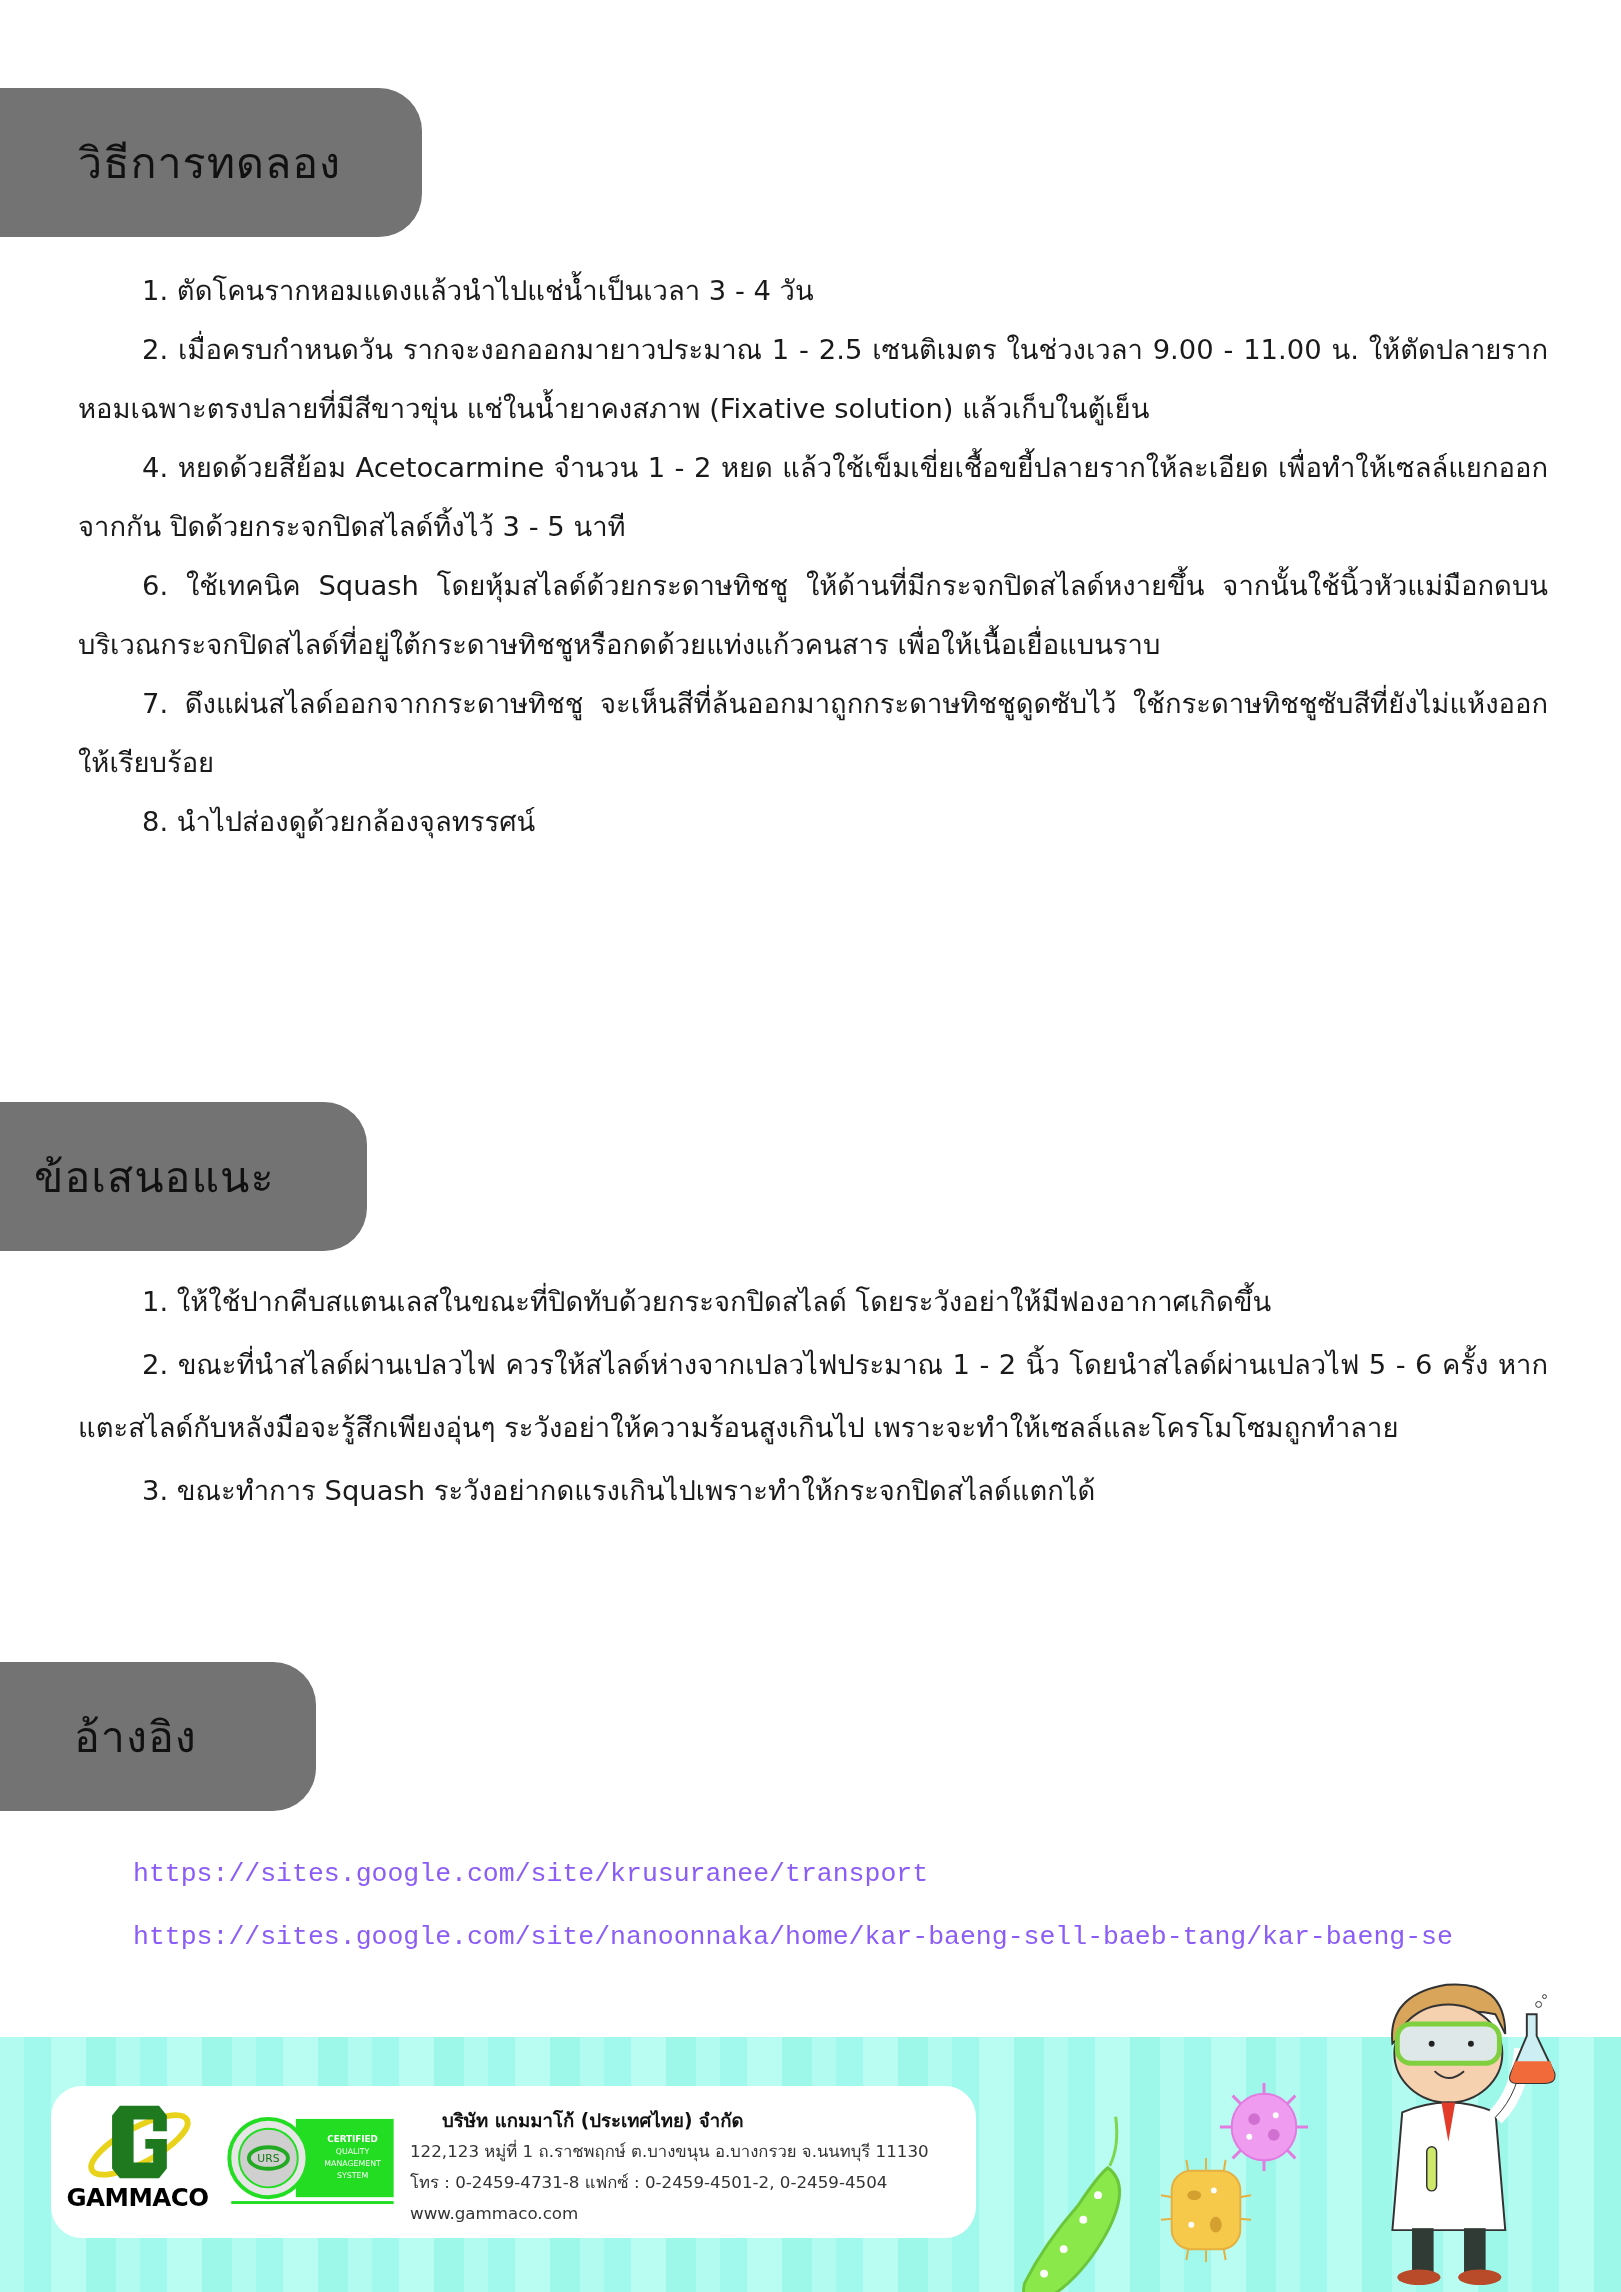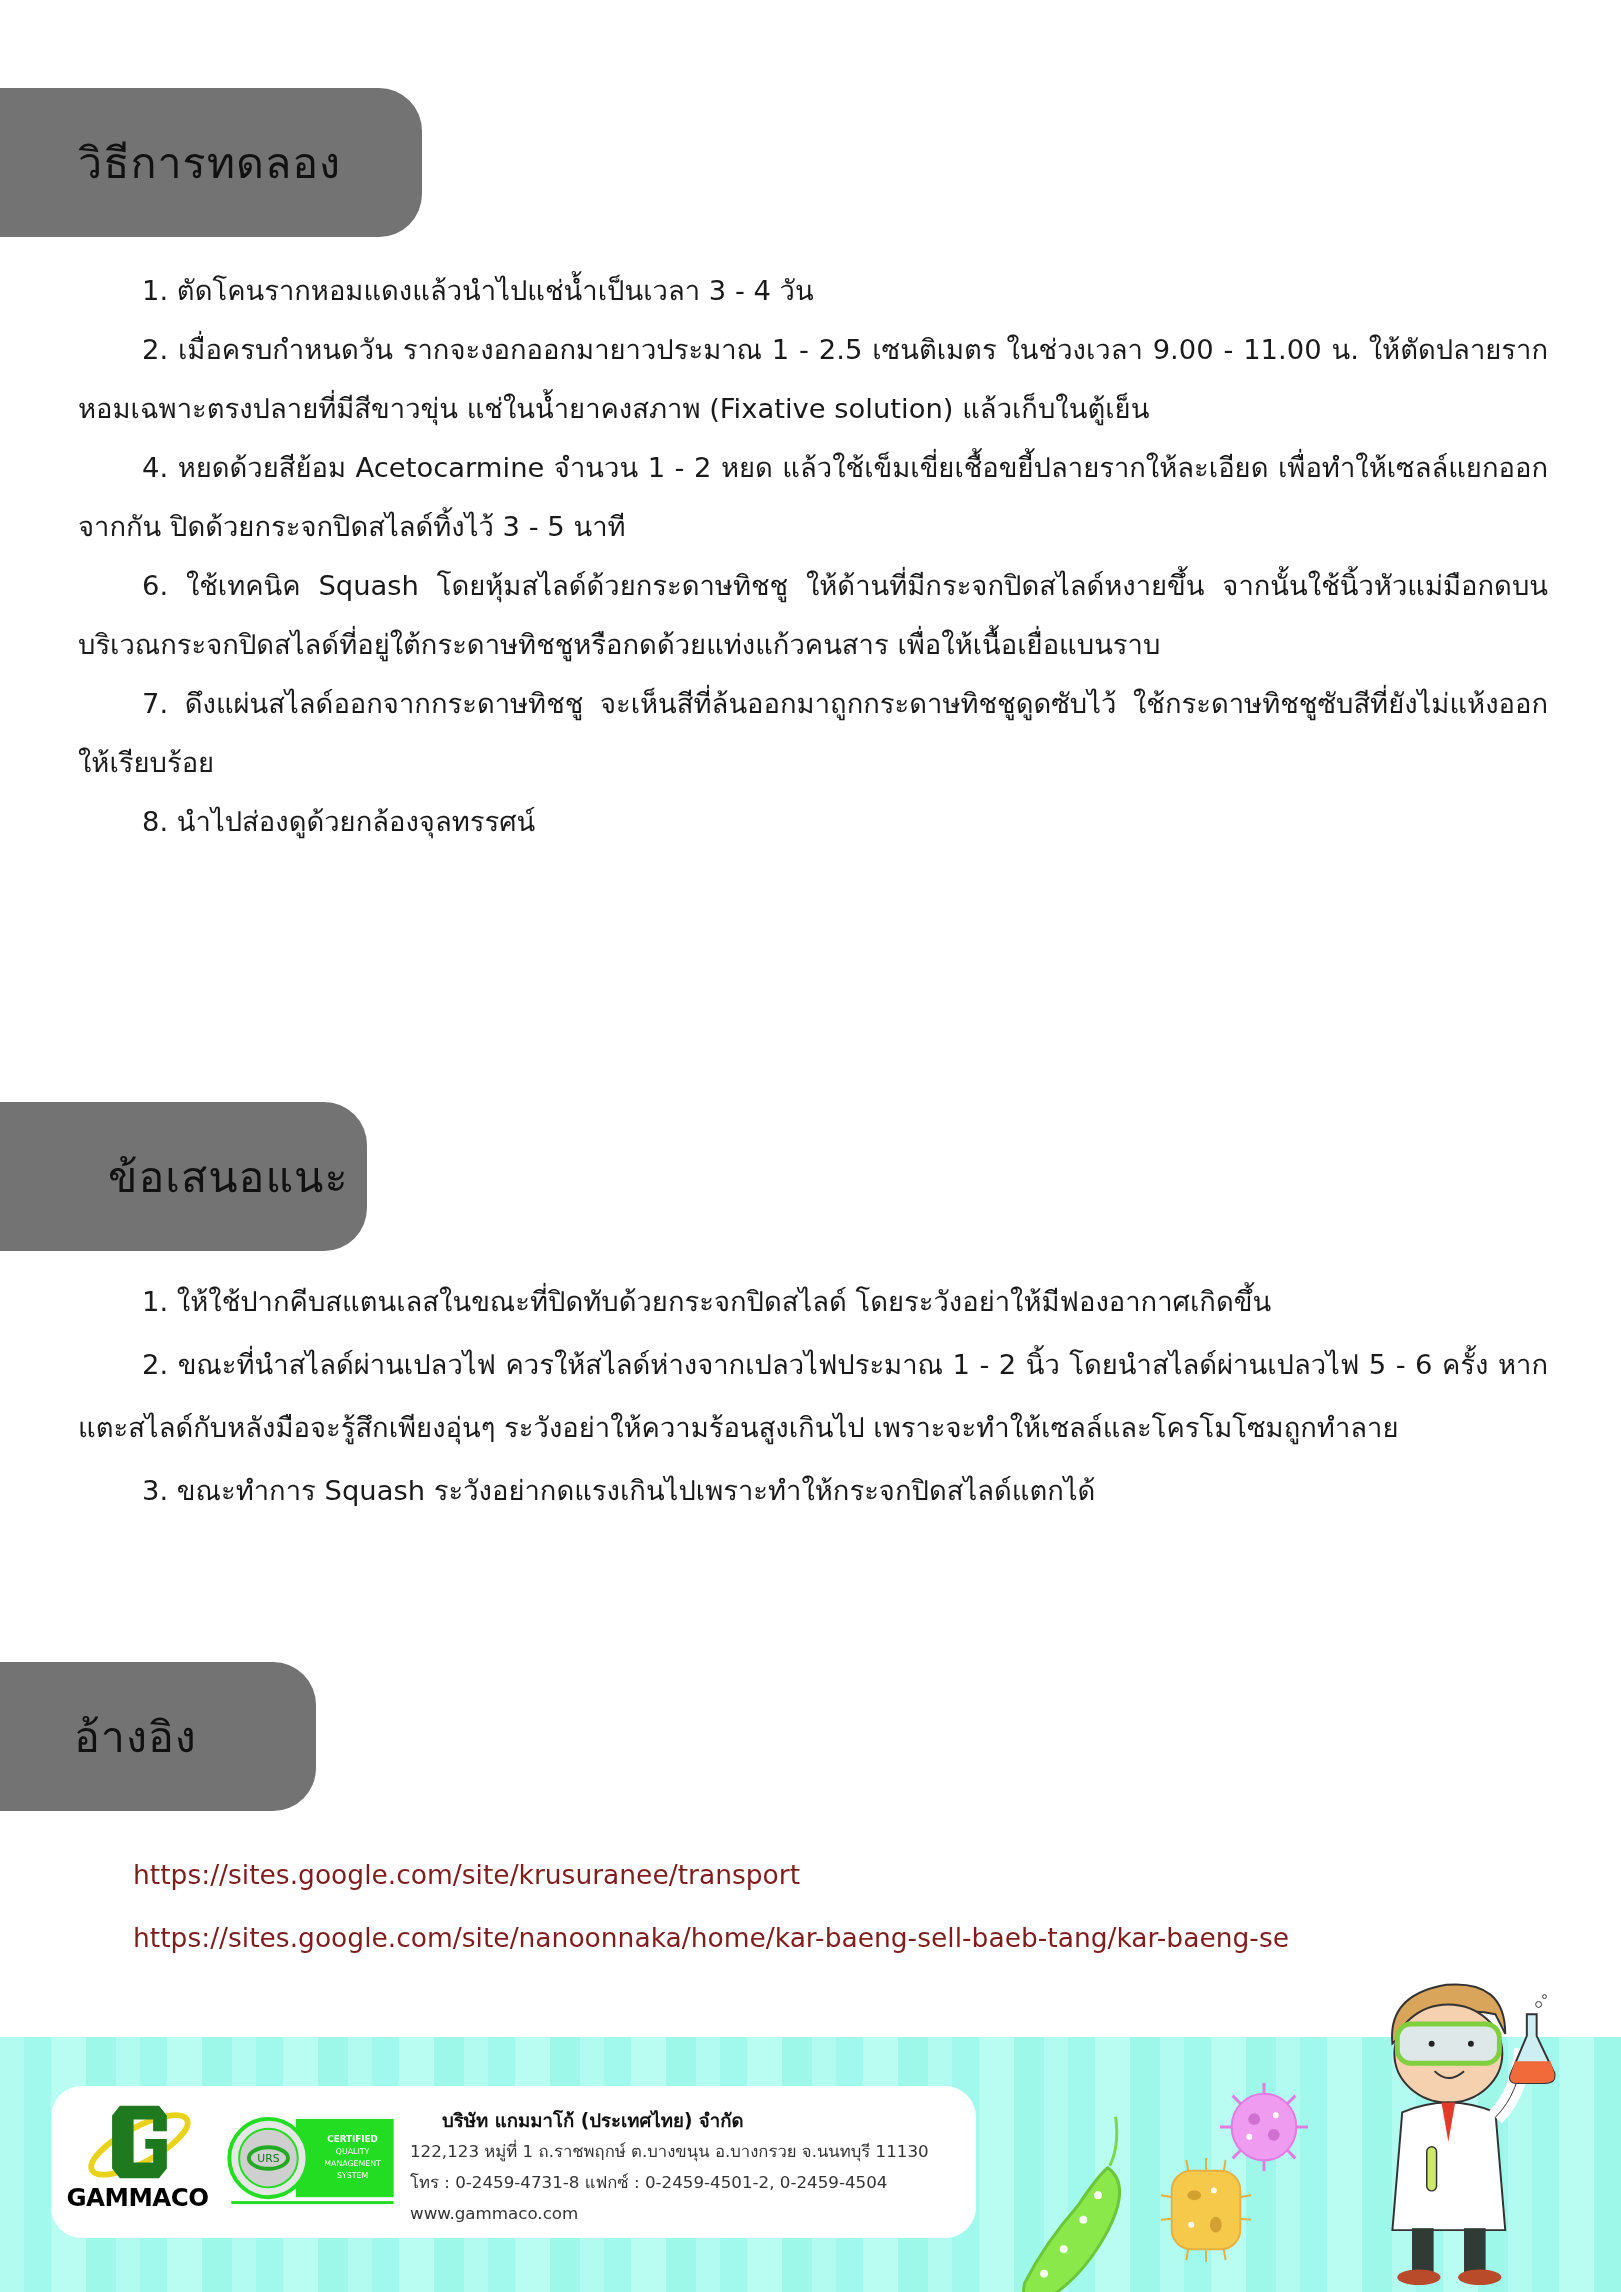--- a/index.html
+++ b/index.html
@@ -27,21 +27,21 @@
     .section-header .title {
       font-family: "DejaVu Sans", "Liberation Sans", sans-serif;
       font-size: 43px;
       font-weight: normal;
       color: #111;
       letter-spacing: 1px;
     }
     #hdr-method { top: 88px; width: 422px; height: 149px; }
     #hdr-method .title { margin-left: 78px; }
     #hdr-suggest { top: 1102px; width: 367px; height: 149px; }
-    #hdr-suggest .title { margin-left: 108px; }
+    #hdr-suggest .title { margin-left: 34px; }
     #hdr-ref { top: 1662px; width: 316px; height: 149px; }
     #hdr-ref .title { margin-left: 74px; }
 
     .para-block {
       position: absolute;
       left: 78px;
       width: 1470px;
       font-size: 27.4px;
       line-height: 59px;
       color: #1a1a1a;
@@ -54,21 +54,21 @@
     #method-list { top: 261px; }
     #suggest-list { top: 1270px; line-height: 63px; }
     #ref-list {
       position: absolute;
       left: 133px;
       top: 1843px;
       font-size: 26.5px;
       line-height: 63px;
       color: #1a1a1a;
     }
-    #ref-list a { color: #7f1d1d; text-decoration: none; display: block; }
+    #ref-list a { color: #8b5cf6; text-decoration: none; display: block; font-family: Liberation Mono, monospace; }
 
     
     #footer {
       position: absolute;
       left: 0;
       top: 2037px;
       width: 1621px;
       height: 256px;
       background: repeating-linear-gradient(90deg,
         #b2fbf0 0px, #b2fbf0 23.5px,

